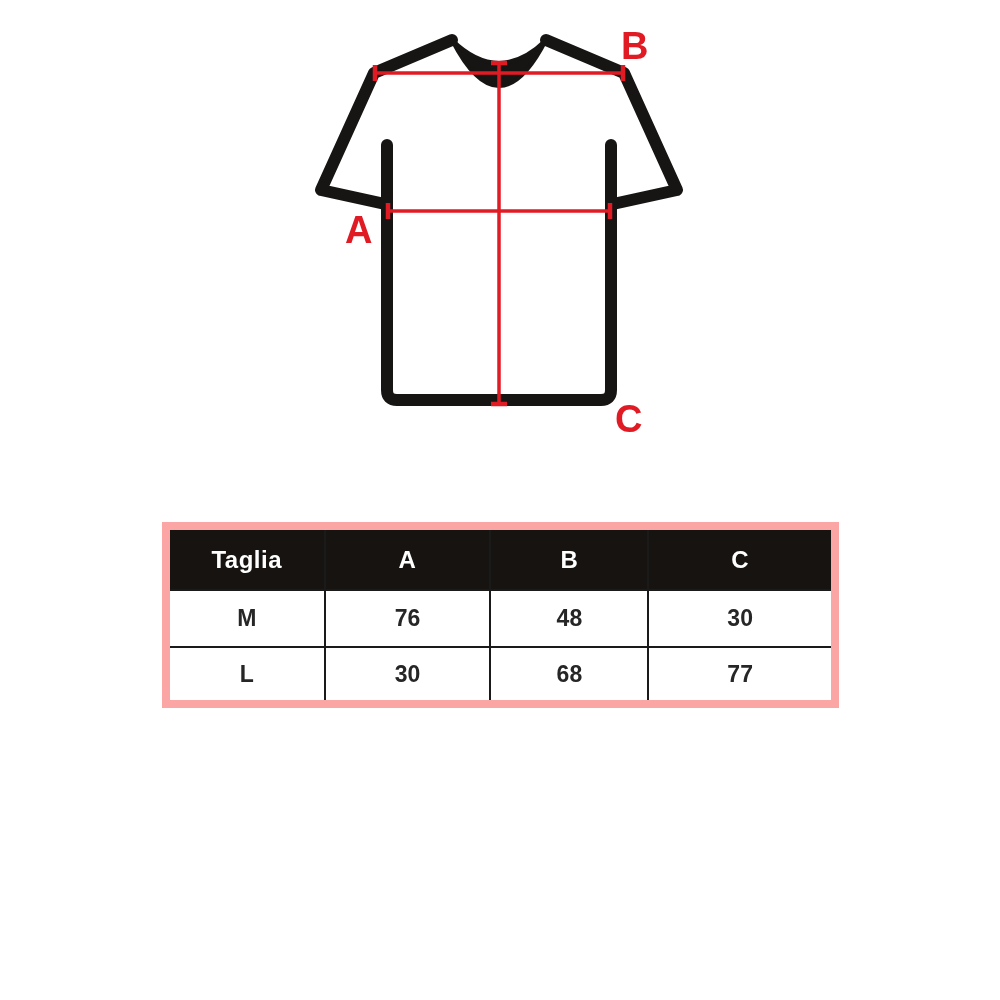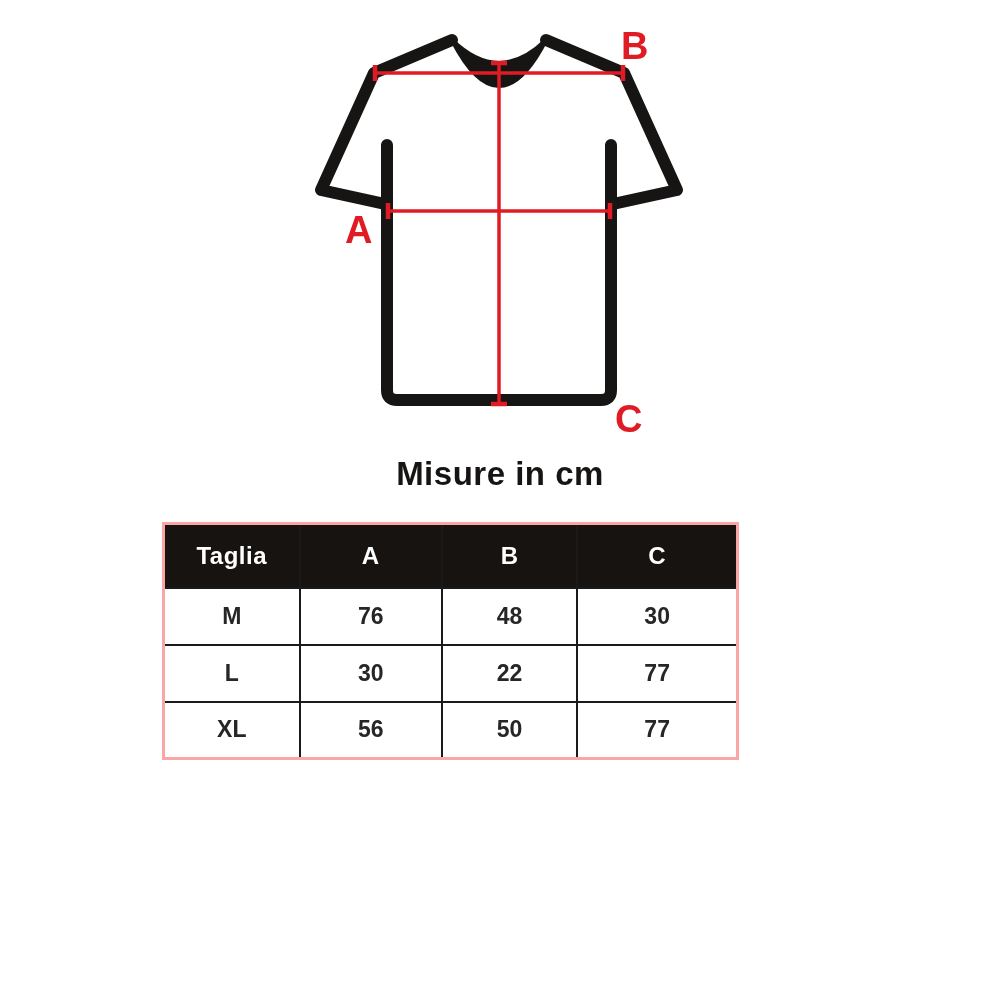--- a/index.html
+++ b/index.html
@@ -35,24 +35,24 @@
     width: 1000px;
     text-align: center;
     font-size: 33px;
     font-weight: bold;
     color: #171514;
     letter-spacing: 0.5px;
   }
   .size-table {
     position: absolute;
     left: 162px; top: 522px;
-    width: 577px;
+    width: 677px;
     border-collapse: collapse;
     table-layout: fixed;
-    border: 3px solid #fca5a5;
+    border: 8px solid #fca5a5;
   }
   .size-table col.c-taglia { width: 23.7%; }
   .size-table col.c-a { width: 24.8%; }
   .size-table col.c-b { width: 23.6%; }
   .size-table col.c-c { width: 27.9%; }
   .size-table th {
     background: #161311;
     color: #ffffff;
     font-size: 24px;
     font-weight: bold;
@@ -103,21 +103,20 @@
       <line x1="499" y1="63" x2="499" y2="404"></line>
       <line x1="491" y1="63" x2="507" y2="63" stroke-width="4.5"></line>
       <line x1="491" y1="404" x2="507" y2="404" stroke-width="4.5"></line>
     </g>
   </svg>
 
   <div class="measure-label label-a">A</div>
   <div class="measure-label label-b">B</div>
   <div class="measure-label label-c">C</div>
 
-  <div class="page-title">Misure in cm</div>
 
   <table class="size-table">
     <colgroup>
       <col class="c-taglia">
         <col class="c-a">
         <col class="c-b">
         <col class="c-c">
     </colgroup>
     <thead>
       <tr>
@@ -130,25 +129,19 @@
     <tbody>
       <tr>
         <td>M</td>
         <td>76</td>
         <td>48</td>
         <td>30</td>
       </tr>
       <tr>
         <td>L</td>
         <td>30</td>
-        <td>22</td>
-        <td>77</td>
-      </tr>
-      <tr>
-        <td>XL</td>
-        <td>56</td>
-        <td>50</td>
+        <td>68</td>
         <td>77</td>
       </tr>
     </tbody>
   </table>
 
 </div>
 
 </body></html>

